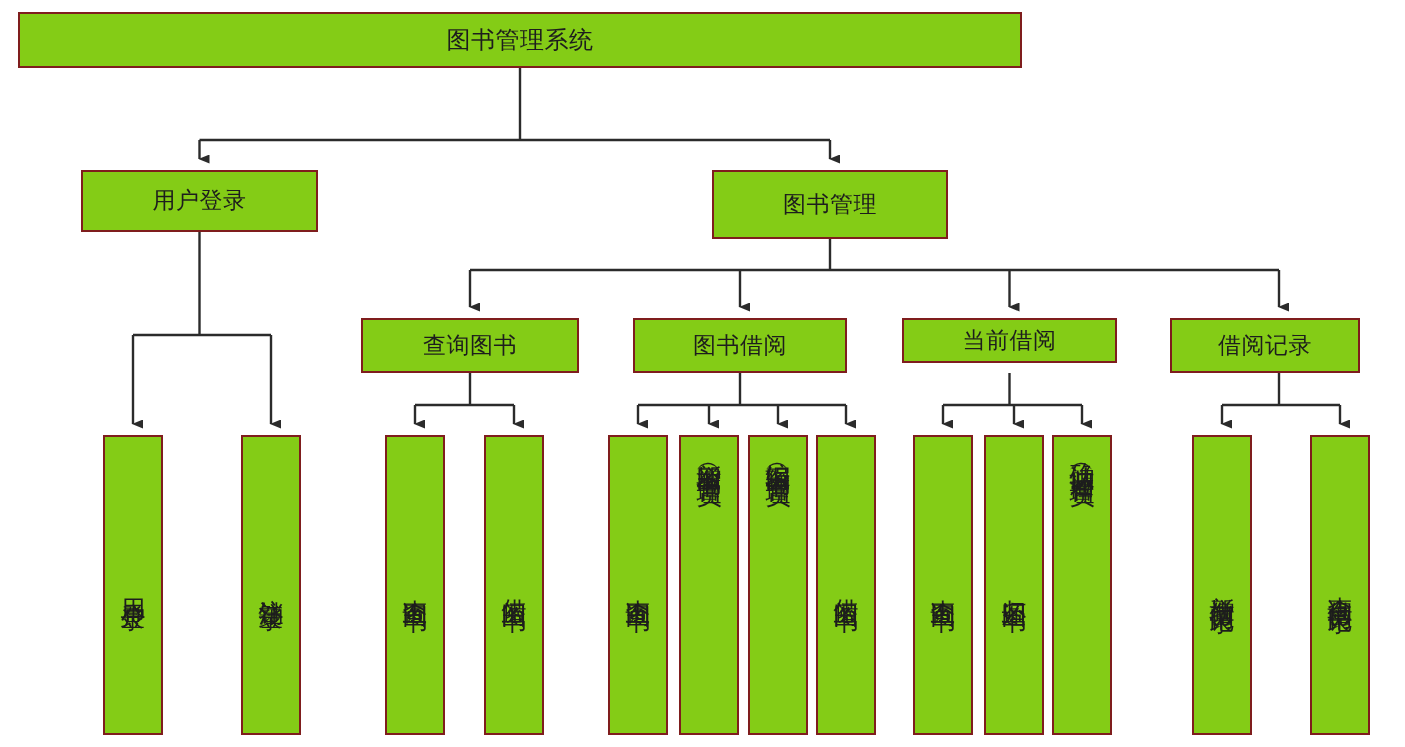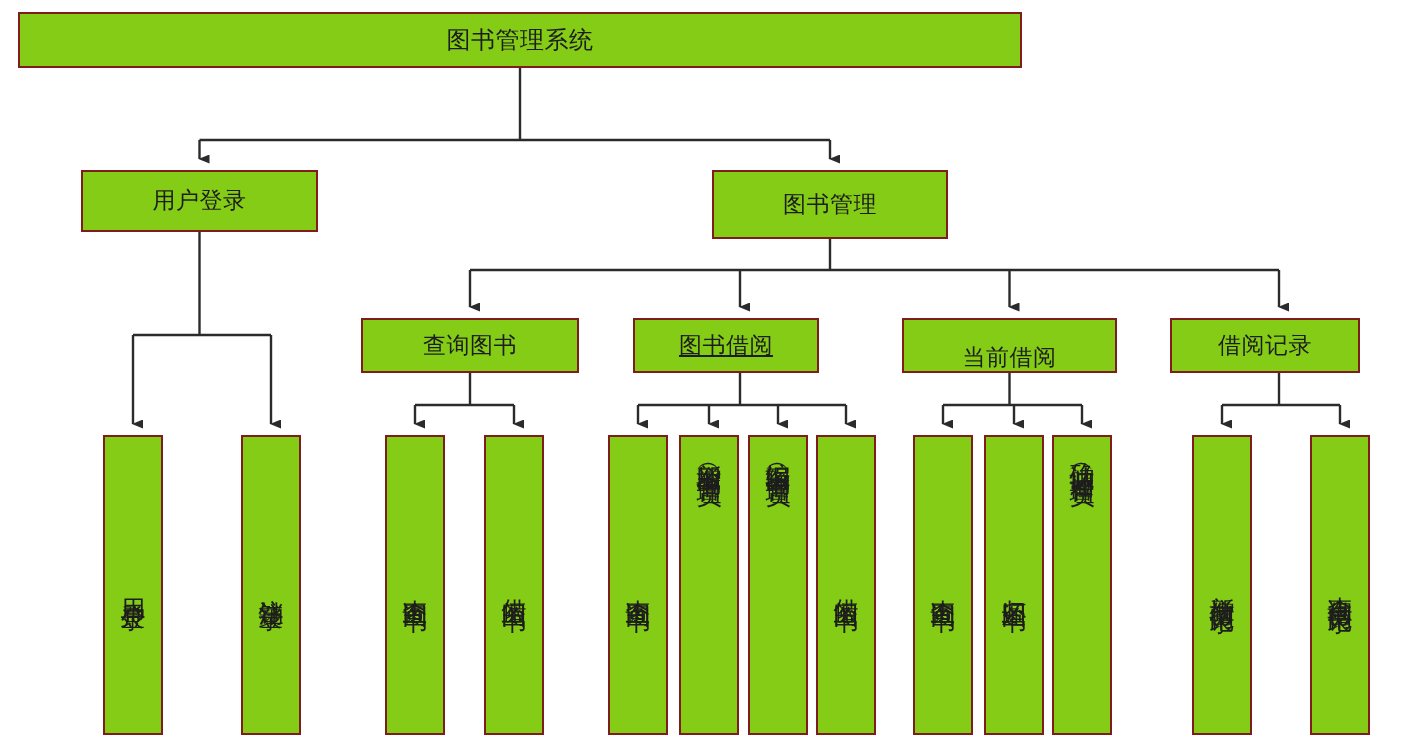--- a/index.html
+++ b/index.html
@@ -129,24 +129,24 @@
       </div>
       <div class="node branch" style="left: 81px; top: 170px; width: 237px; height: 62px;">
         <span class="node-label">用户登录</span>
       </div>
       <div class="node branch" style="left: 712px; top: 170px; width: 236px; height: 69px;">
         <span class="node-label">图书管理</span>
       </div>
       <div class="node branch" style="left: 361px; top: 318px; width: 218px; height: 55px;">
         <span class="node-label">查询图书</span>
       </div>
-      <div class="node branch" style="left: 633px; top: 318px; width: 186px; height: 55px; text-decoration: underline;">
+      <div class="node branch" style="left: 633px; top: 318px; width: 214px; height: 55px;">
         <span class="node-label">图书借阅</span>
       </div>
-      <div class="node branch" style="left: 902px; top: 318px; width: 215px; height: 55px; align-items: flex-end;">
+      <div class="node branch" style="left: 902px; top: 318px; width: 215px; height: 45px;">
         <span class="node-label">当前借阅</span>
       </div>
       <div class="node branch" style="left: 1170px; top: 318px; width: 190px; height: 55px;">
         <span class="node-label">借阅记录</span>
       </div>
       <div class="node leaf centered" style="left: 103px; top: 435px; width: 60px; height: 300px;">
         <span class="node-label">用户登录</span>
       </div>
       <div class="node leaf centered" style="left: 241px; top: 435px; width: 60px; height: 300px;">
         <span class="node-label">注销登录</span>

